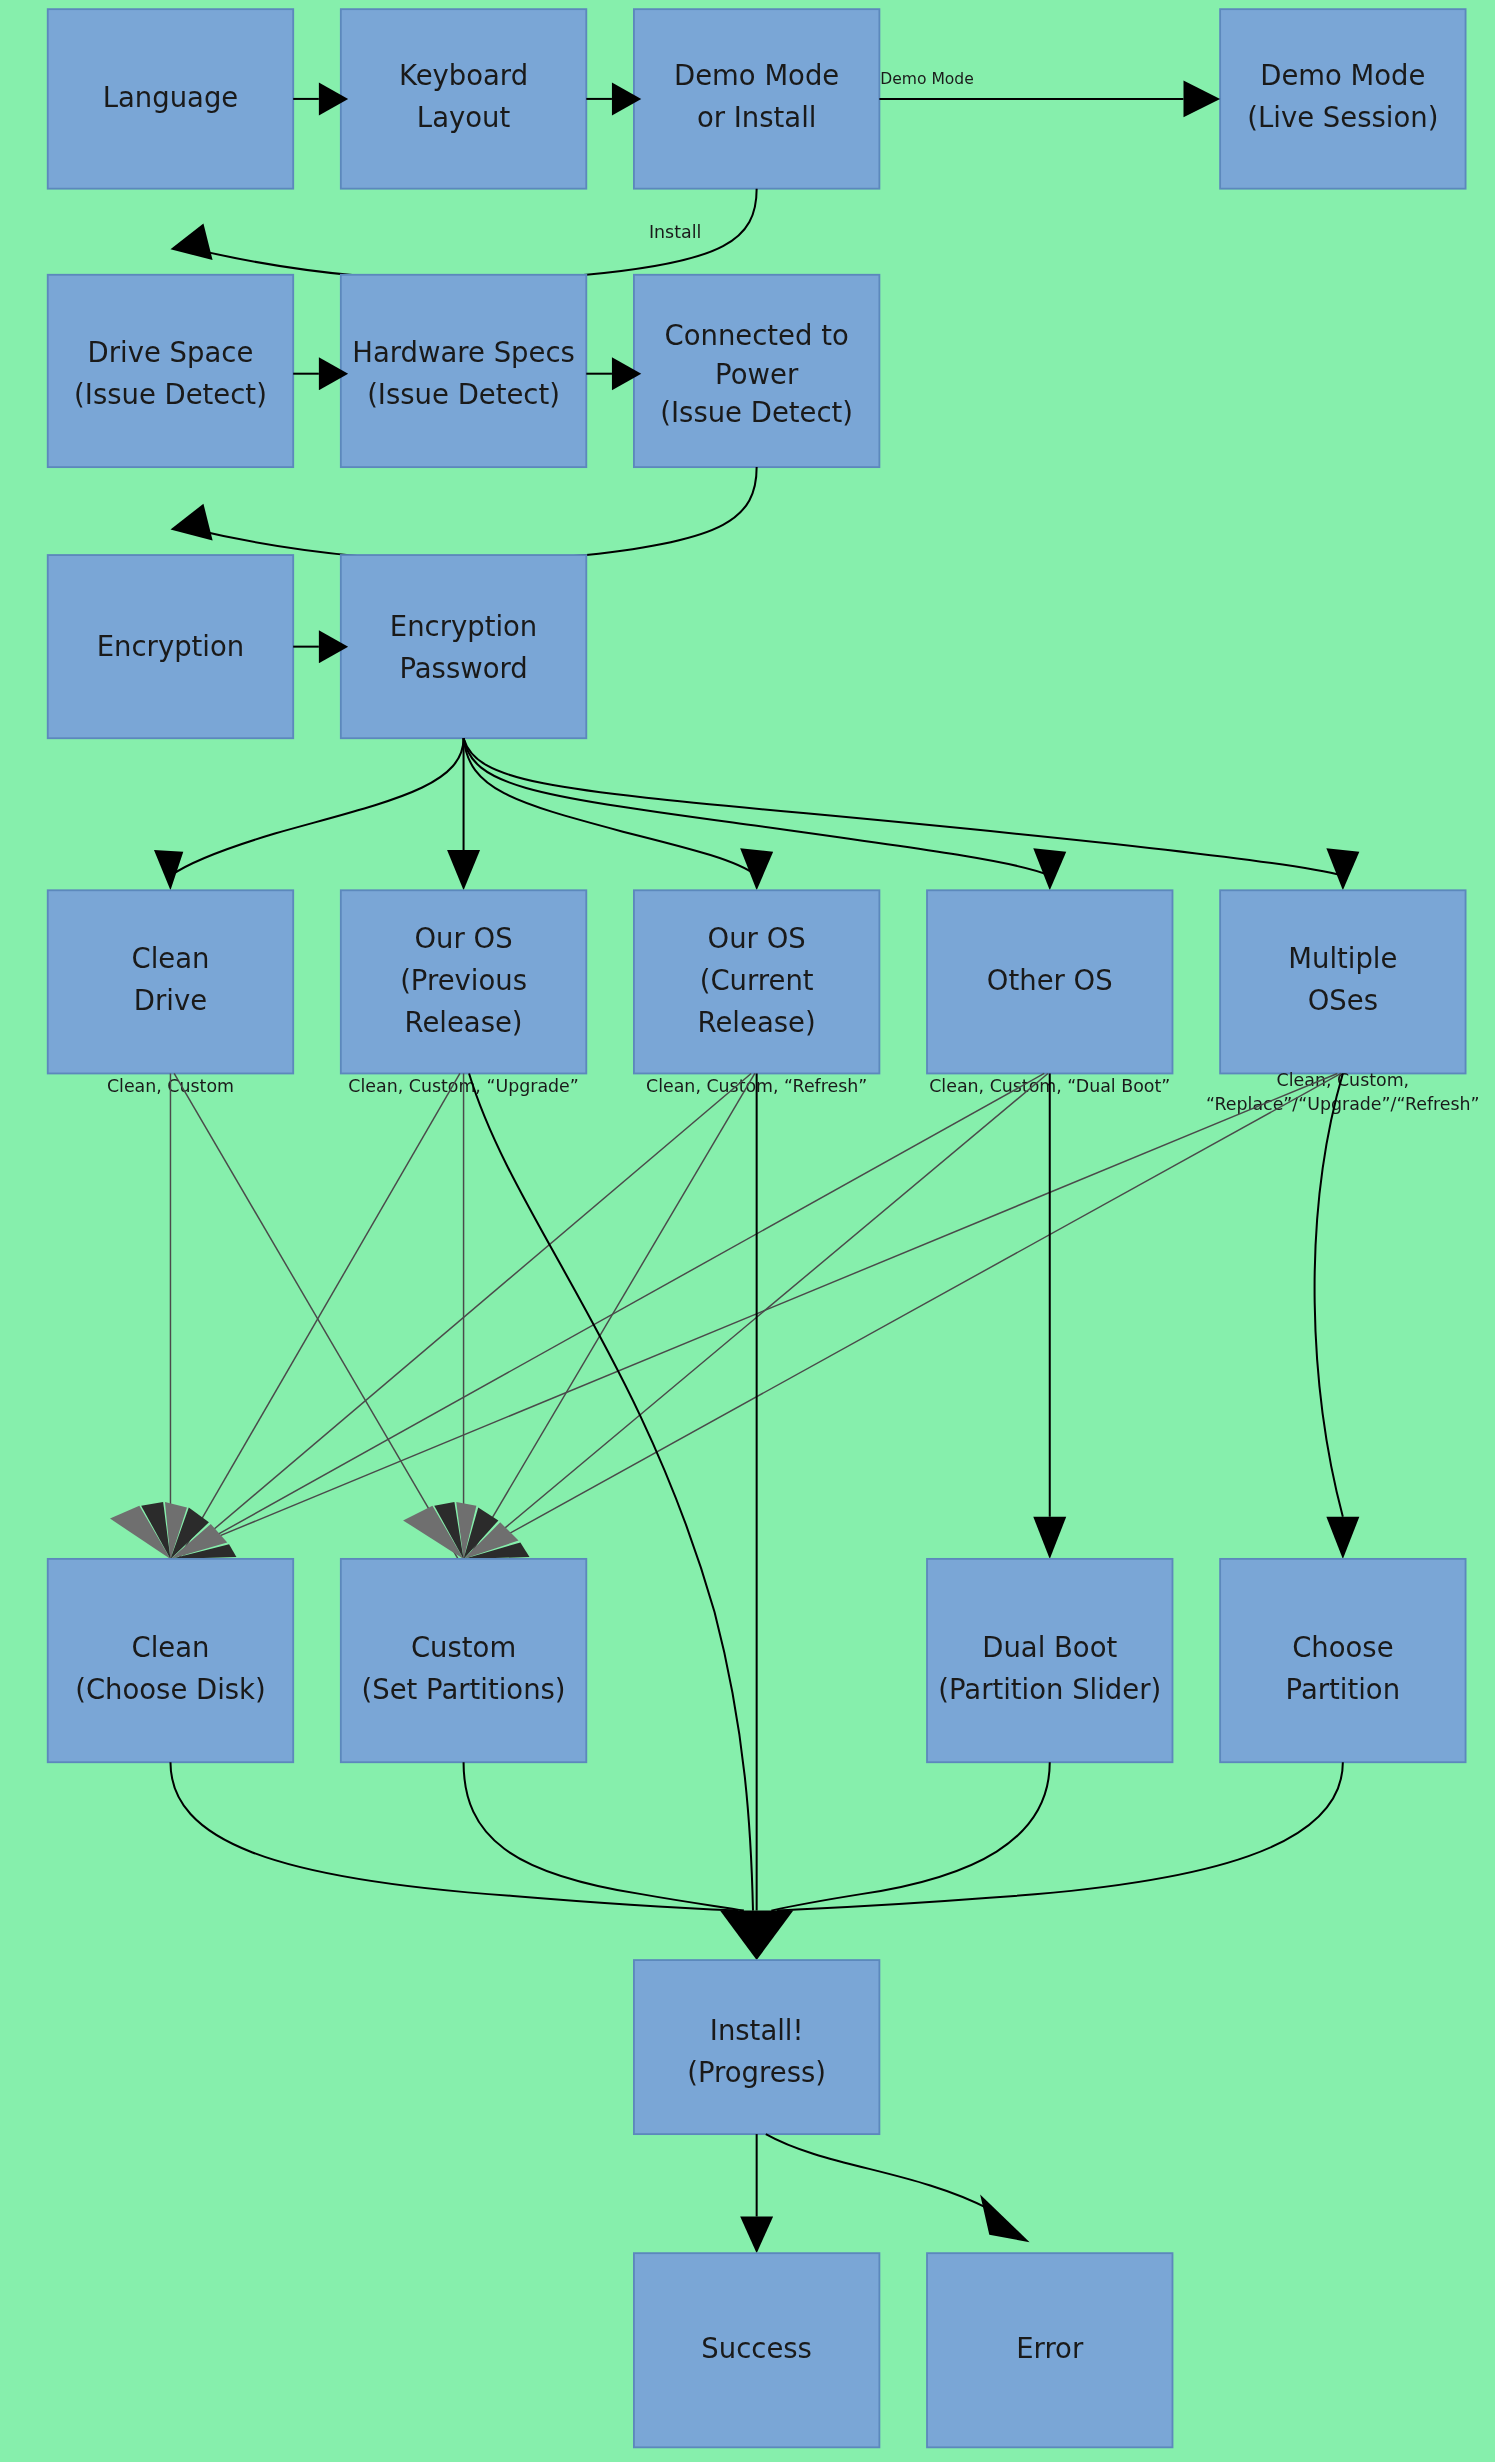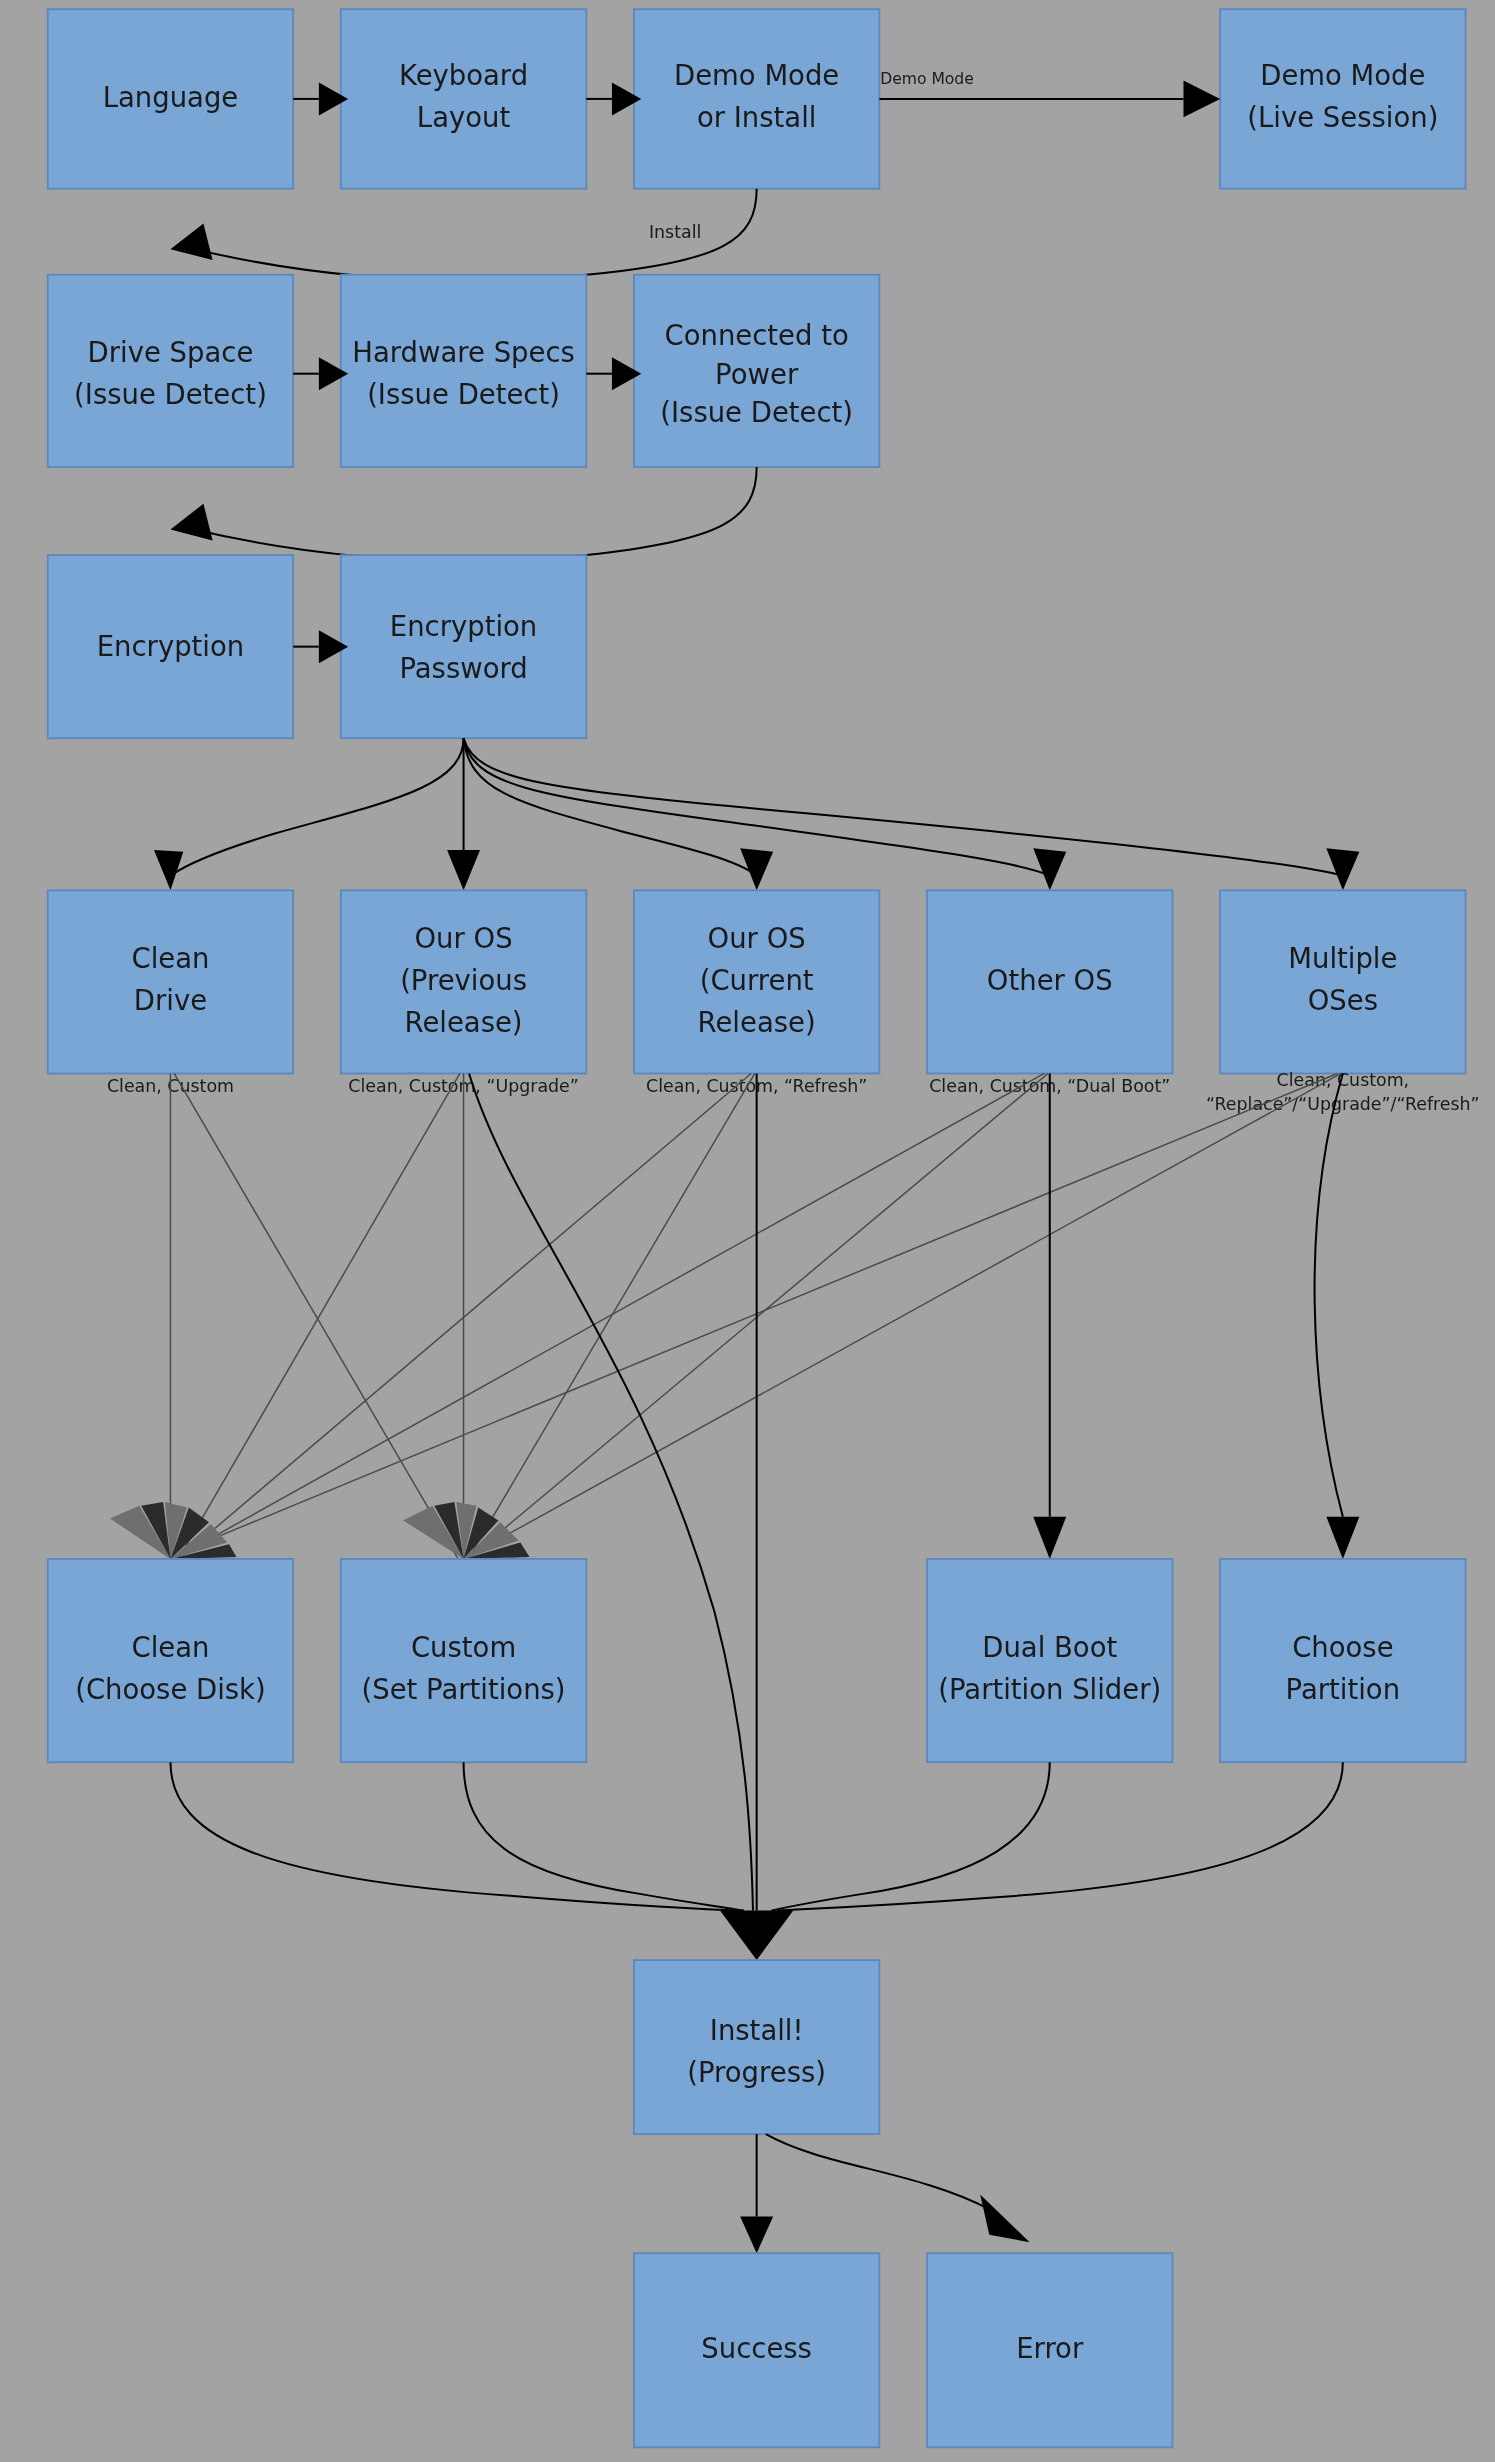--- a/index.html
+++ b/index.html
@@ -10,21 +10,21 @@
   body {
     width: 1495px;
     height: 2462px;
     font-family: "DejaVu Sans", sans-serif;
     overflow: hidden;
   }
   #diagram-root {
     position: relative;
     width: 1495px;
     height: 2462px;
-    background: #a3a3a3;
+    background: #86efac;
   }
   svg#flow-svg {
     position: absolute;
     top: 0;
     left: 0;
     width: 1495px;
     height: 2462px;
     display: block;
   }
   .node-rect {

